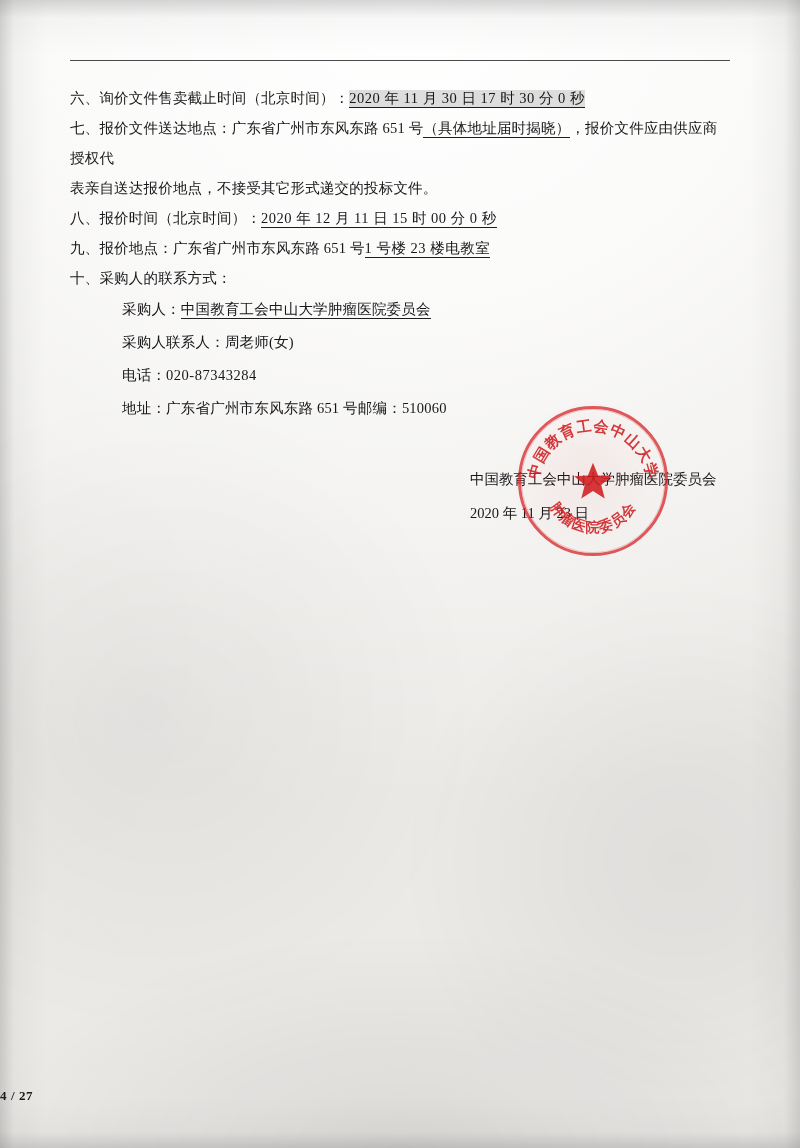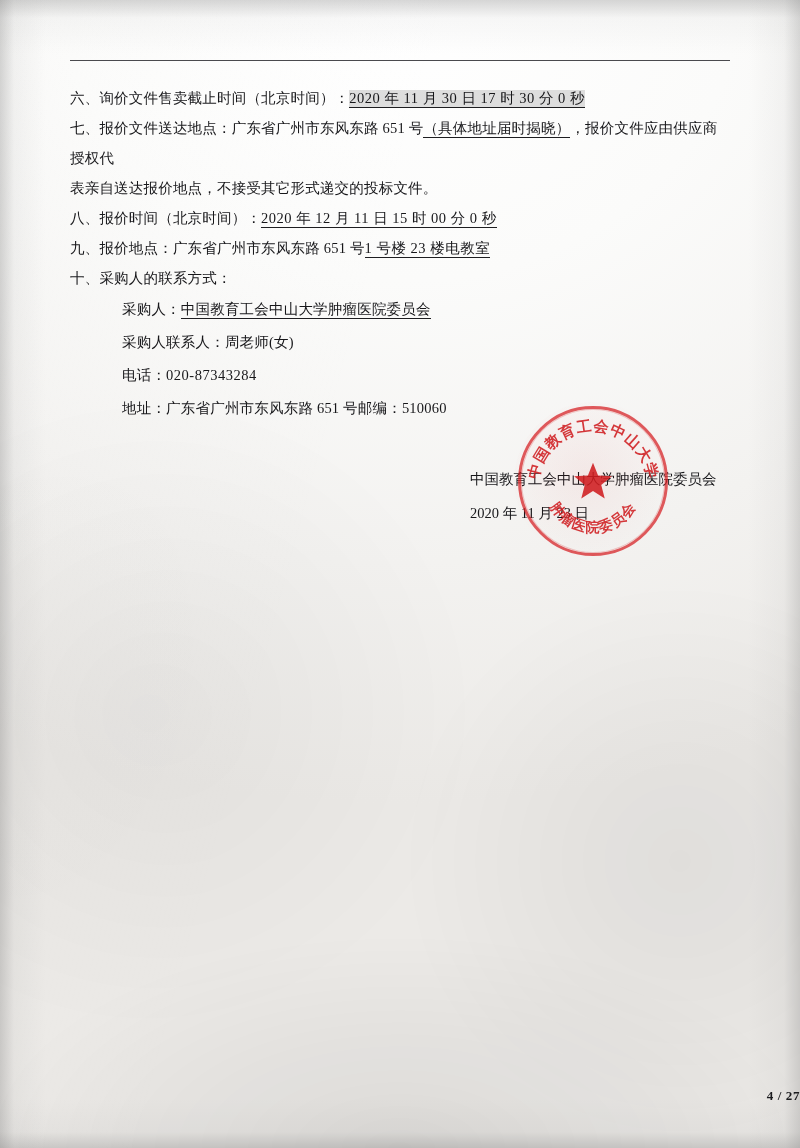--- a/index.html
+++ b/index.html
@@ -137,21 +137,21 @@
     border-radius: 50%;
     background: radial-gradient(circle at 45% 45%, rgba(214,32,36,0.06), rgba(214,32,36,0) 70%);
   }
 
   
   .footer {
     position: absolute;
     left: 0;
     top: 1088px;
     width: 800px;
-    text-align: right;
+    text-align: left;
     font-size: 13px;
     font-weight: bold;
     color: #1b1b1e;
     letter-spacing: 0.6px;
   }
 </style>
 </head>
 <body>
 
 <div class="scan">

